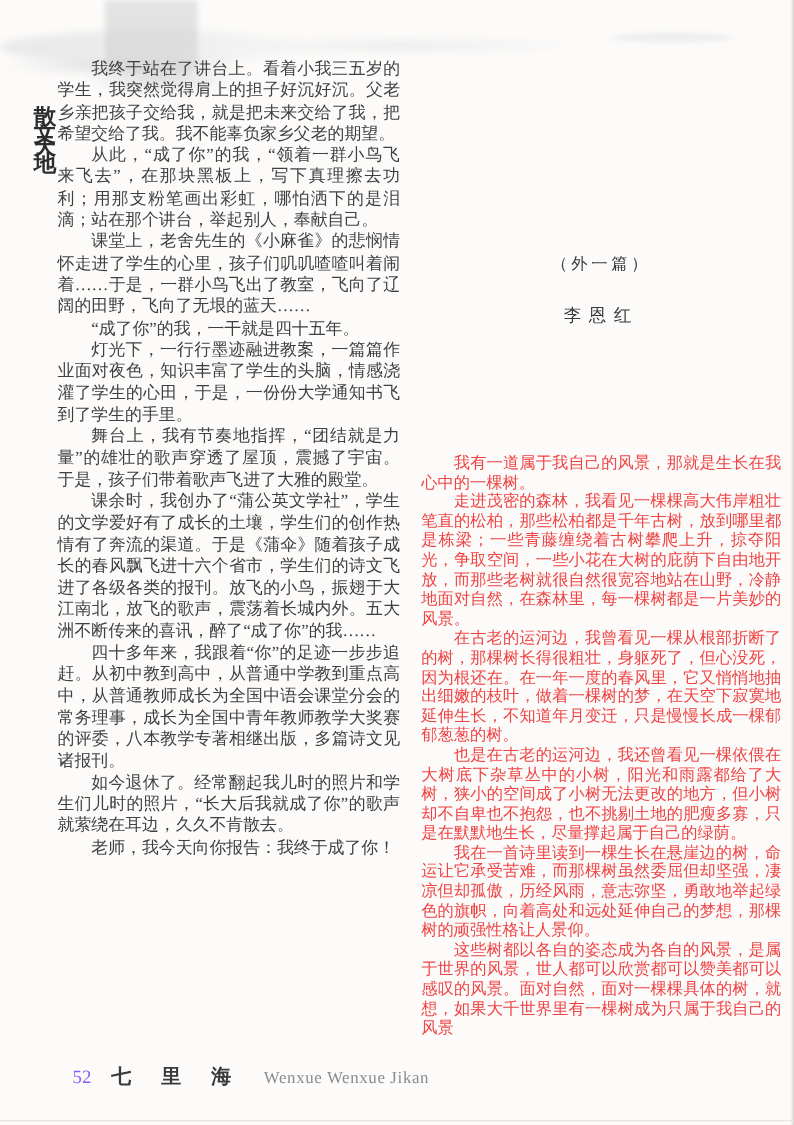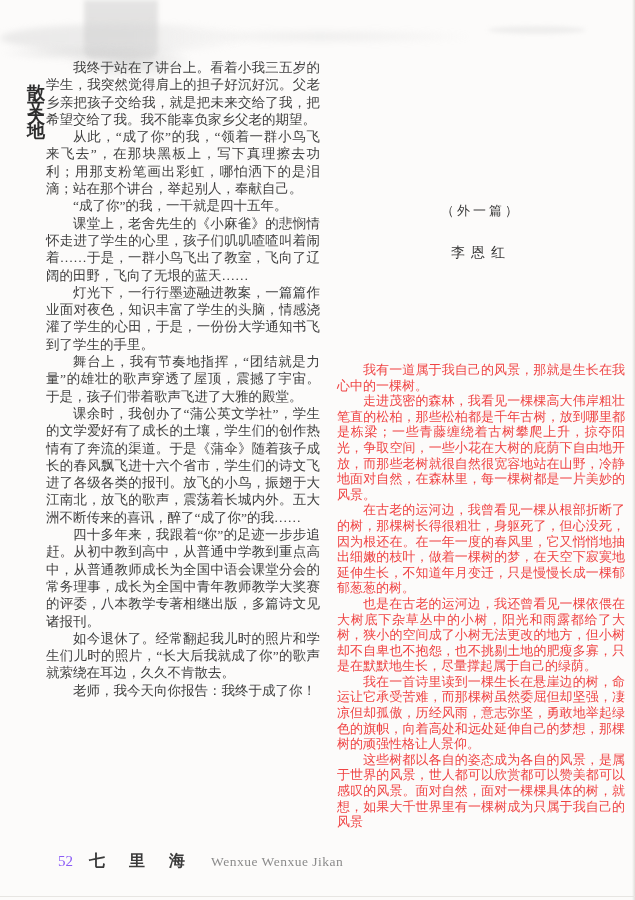--- a/index.html
+++ b/index.html
@@ -35,21 +35,21 @@
     background:#e7e5e2; }
   
   .section-label {
     position:absolute; left:24px; top:70px;
     writing-mode:vertical-rl; text-orientation:upright;
     font-family:"Liberation Sans","DejaVu Sans",sans-serif;
     font-weight:700; font-size:18px; letter-spacing:12px; color:#2d2d2d;
   }
   
   .col-left {
-    position:absolute; left:46px; top:59px; width:274px;
+    position:absolute; left:46px; top:46px; width:274px;
     font-size:13.5px; line-height:17.3px; text-align:justify; color:#3f3f3f;
   }
   .col-left p, .col-right-body p { margin:0; text-indent:2em; }
   .col-right-head { position:absolute; left:337px; top:186px; width:288px; text-align:center; }
   .article-title {
     font-family:"Liberation Sans","DejaVu Sans",sans-serif;
     font-size:37px; font-weight:700; letter-spacing:5px; color:#1c1c1c;
     margin:0; white-space:nowrap;
   }
   .article-subtitle {
@@ -83,22 +83,22 @@
   <div class="art art-band-left"></div>
   <div class="art art-band-mid"></div>
   <div class="art art-band-far"></div>
   <div class="art art-rag"></div>
 
   <div class="section-label">散文天地</div>
 
   <div class="col-left">
     <p>我终于站在了讲台上。看着小我三五岁的学生，我突然觉得肩上的担子好沉好沉。父老乡亲把孩子交给我，就是把未来交给了我，把希望交给了我。我不能辜负家乡父老的期望。</p>
     <p>从此，“成了你”的我，“领着一群小鸟飞来飞去”，在那块黑板上，写下真理擦去功利；用那支粉笔画出彩虹，哪怕洒下的是泪滴；站在那个讲台，举起别人，奉献自己。</p>
+    <p>课堂上，老舍先生的《小麻雀》的悲悯情怀走进了学生的心里，孩子们叽叽喳喳叫着闹着……于是，一群小鸟飞出了教室，飞向了辽阔的田野，飞向了无垠的蓝天……</p>
     <p>“成了你”的我，一干就是四十五年。</p>
-    <p>课堂上，老舍先生的《小麻雀》的悲悯情怀走进了学生的心里，孩子们叽叽喳喳叫着闹着……于是，一群小鸟飞出了教室，飞向了辽阔的田野，飞向了无垠的蓝天……</p>
     <p>灯光下，一行行墨迹融进教案，一篇篇作业面对夜色，知识丰富了学生的头脑，情感浇灌了学生的心田，于是，一份份大学通知书飞到了学生的手里。</p>
     <p>舞台上，我有节奏地指挥，“团结就是力量”的雄壮的歌声穿透了屋顶，震撼了宇宙。于是，孩子们带着歌声飞进了大雅的殿堂。</p>
     <p>课余时，我创办了“蒲公英文学社”，学生的文学爱好有了成长的土壤，学生们的创作热情有了奔流的渠道。于是《蒲伞》随着孩子成长的春风飘飞进十六个省市，学生们的诗文飞进了各级各类的报刊。放飞的小鸟，振翅于大江南北，放飞的歌声，震荡着长城内外。五大洲不断传来的喜讯，醉了“成了你”的我……</p>
     <p>四十多年来，我跟着“你”的足迹一步步追赶。从初中教到高中，从普通中学教到重点高中，从普通教师成长为全国中语会课堂分会的常务理事，成长为全国中青年教师教学大奖赛的评委，八本教学专著相继出版，多篇诗文见诸报刊。</p>
     <p>如今退休了。经常翻起我儿时的照片和学生们儿时的照片，“长大后我就成了你”的歌声就萦绕在耳边，久久不肯散去。</p>
     <p>老师，我今天向你报告：我终于成了你！</p>
   </div>
 
   <div class="col-right-head">
     <p class="article-subtitle">（外一篇）</p>

